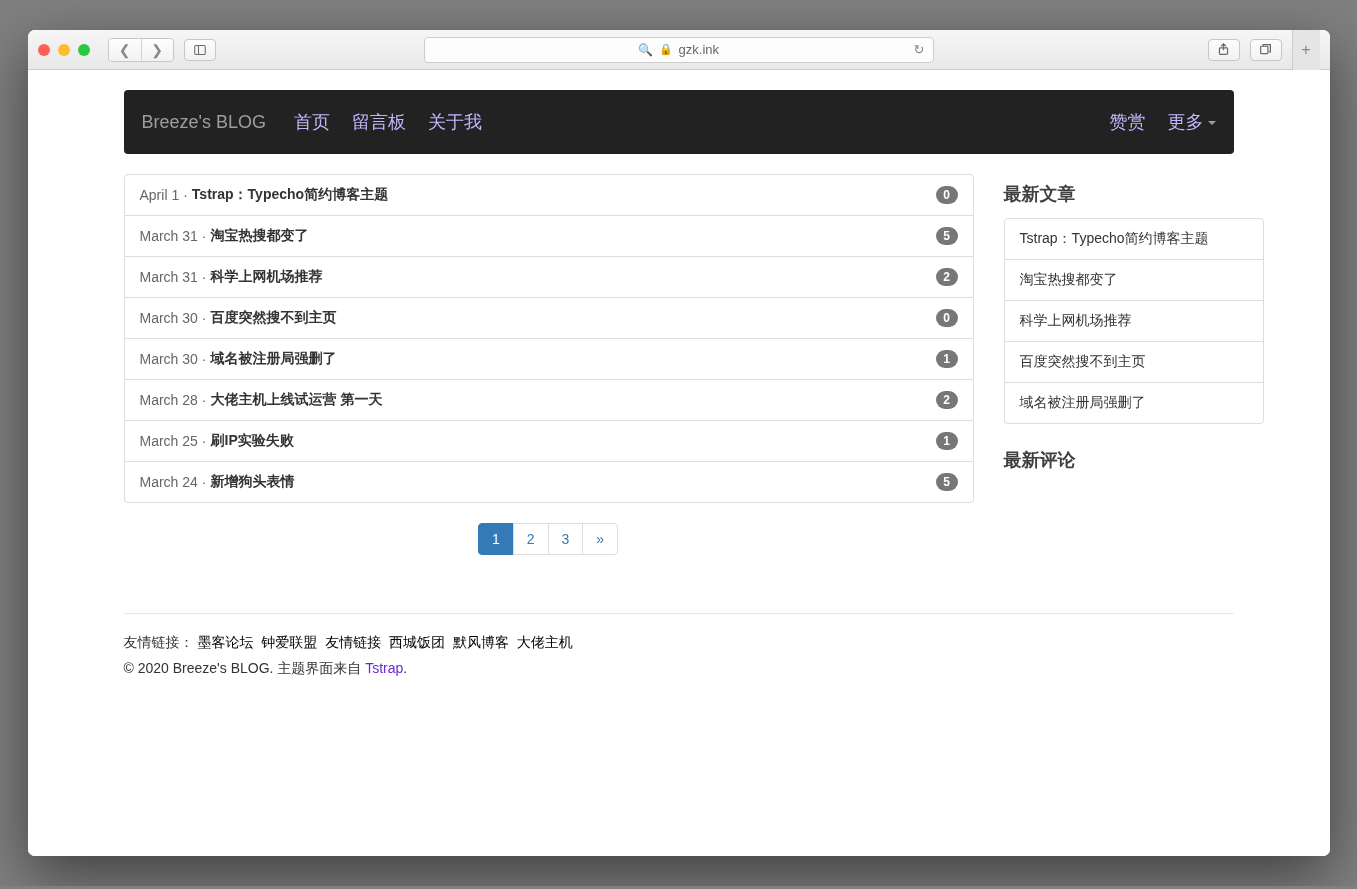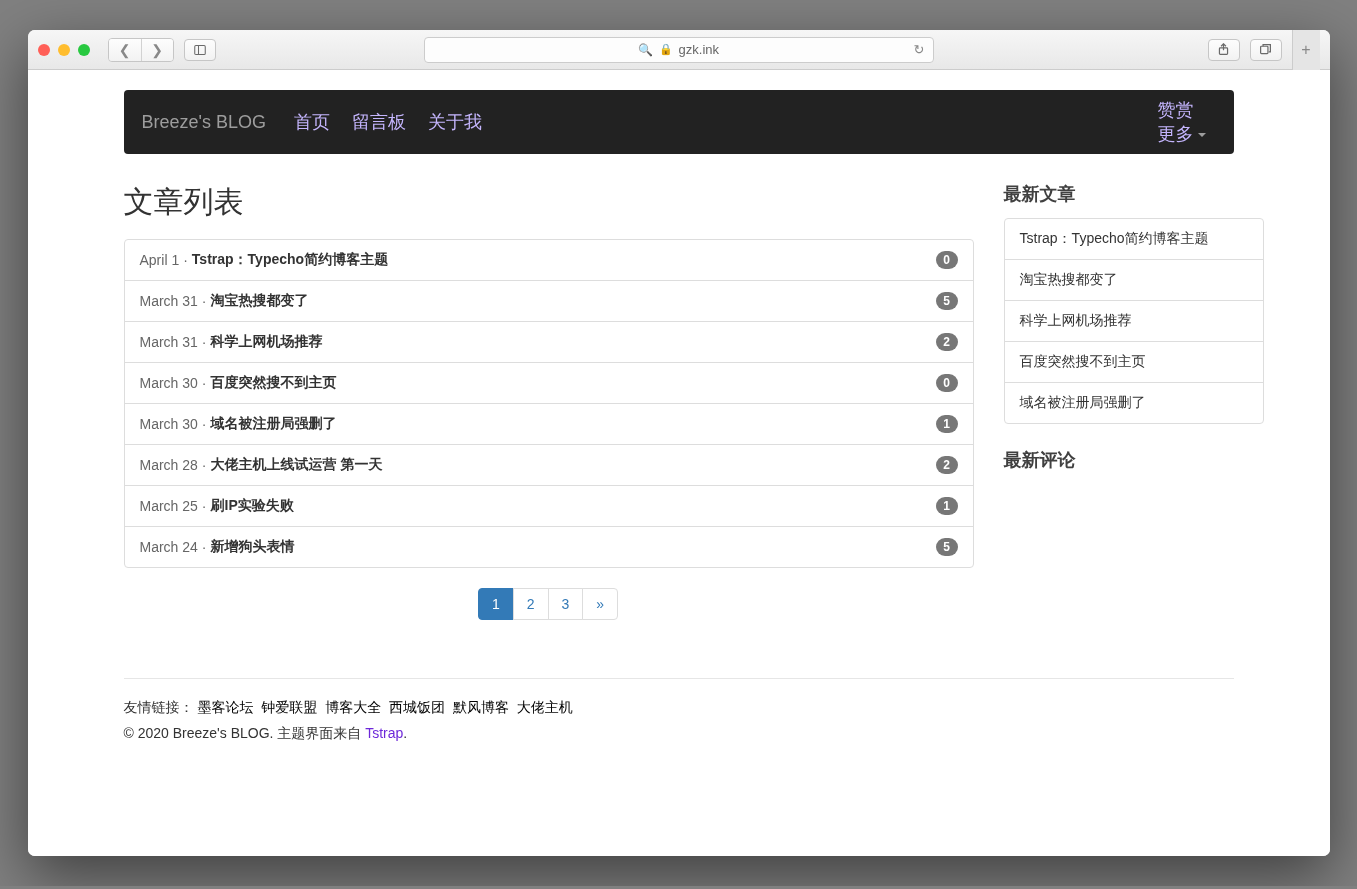--- a/index.html
+++ b/index.html
@@ -22,21 +22,21 @@
 .tb-btn { width:32px; height:22px; border:1px solid #c6c6c6; border-radius:4px; display:flex; align-items:center; justify-content:center; background:linear-gradient(#fdfdfd,#f2f2f2); color:#6a6a6a; }
 .tb-btn svg{width:13px;height:13px;stroke:#6a6a6a;fill:none;stroke-width:1.5;}
 .tab-plus { width:28px;height:40px;display:flex;align-items:center;justify-content:center;color:#888;background:#e5e5e5;border-left:1px solid #ccc; }
 
 .page { width:100%; height:786px; overflow-y:auto; background:#fff; }
 .container { width:1140px; margin:0 auto; padding:0 15px; }
 
 .navbar { background:#222; border-radius:4px; margin:20px 0; height:64px; display:flex; align-items:center; padding:0 18px; }
 .brand { color:#9d9d9d; font-size:18px; margin-right:28px; }
 .nav-link { color:#c4b5fd; font-size:18px; margin-right:22px; text-decoration:none; cursor:pointer; }
-.nav-right { margin-left:auto; display:flex; align-items:flex-start;flex-direction:column; }
+.nav-right { margin-left:auto; display:flex; align-items:flex-end; }
 .caret { display:inline-block; border-top:4px solid #9d9d9d; border-left:4px solid transparent; border-right:4px solid transparent; margin-left:4px; vertical-align:middle; }
 
 .row { display:flex; gap:30px; }
 .main { flex:0 0 850px; }
 .side { flex:0 0 260px; }
 
 .page-title { font-size:30px; font-weight:500; margin:8px 0 16px; color:#333; }
 
 .list-group { border:1px solid #ddd; border-radius:4px; margin-bottom:8px; }
 .list-item { padding:11px 15px; border-top:1px solid #ddd; display:flex; align-items:center; font-size:14px; cursor:pointer; }
@@ -115,21 +115,20 @@
         <div class="nav-right">
           <a class="nav-link">赞赏</a>
           <a class="nav-link" style="margin-right:0;">
             <span>更多</span><span class="caret"></span>
           </a>
         </div>
       </div>
 
       <div class="row">
         <div class="main">
-          <h1 class="page-title">文章列表</h1>
           <div class="list-group" id="articles">
               <div class="list-item">
                 <span class="date">April 1</span>
                 <span class="sep"> · </span>
                 <span class="title">Tstrap：Typecho简约博客主题</span>
                 <span class="badge">0</span>
               </div>
               <div class="list-item">
                 <span class="date">March 31</span>
                 <span class="sep"> · </span>
@@ -197,21 +196,21 @@
               <div class="list-item">百度突然搜不到主页</div>
               <div class="list-item">域名被注册局强删了</div>
             </div>
           <h3>最新评论</h3>
         </div>
       </div>
 
       <div class="footer">
         <p class="links">
           <span>友情链接：</span>
-          <span id="friends"><a>墨客论坛</a> <a>钟爱联盟</a> <a>博客大全</a> <a>西城饭团</a> <a>默风博客</a> <a>大佬主机</a> </span>
+          <span id="friends"><a>墨客论坛</a> <a>钟爱联盟</a> <a>友情链接</a> <a>西城饭团</a> <a>默风博客</a> <a>大佬主机</a> </span>
         </p>
         <p>
           <span>© 2020 Breeze's BLOG.  主题界面来自 </span><a class="tstrap">Tstrap</a><span>.</span>
         </p>
       </div>
     </div>
   </div>
 </div>
 
 </body></html>

